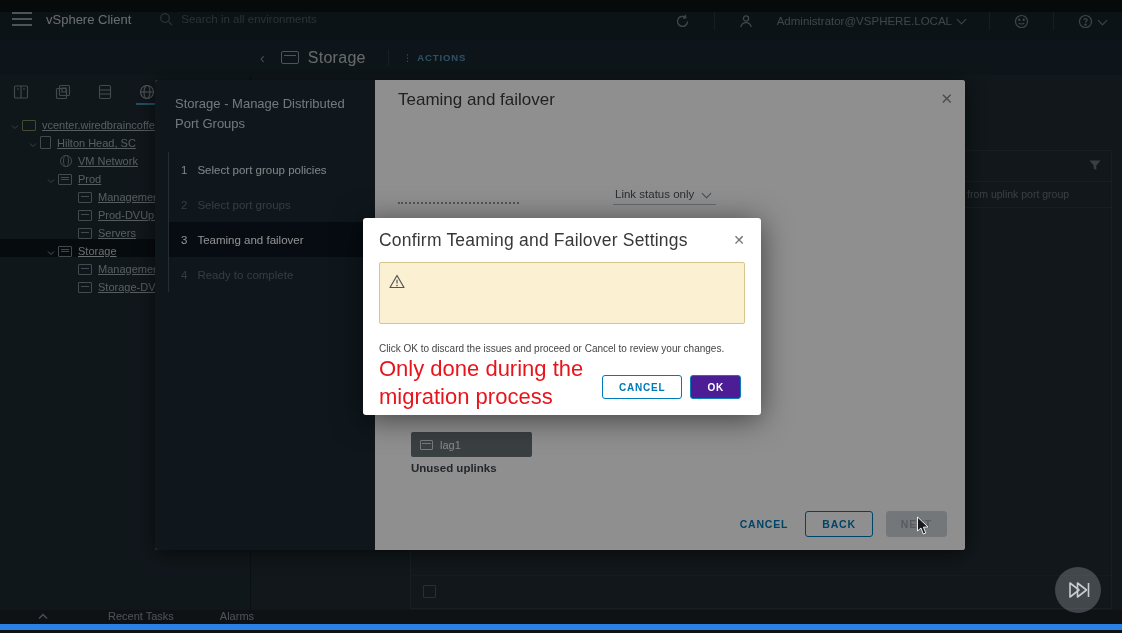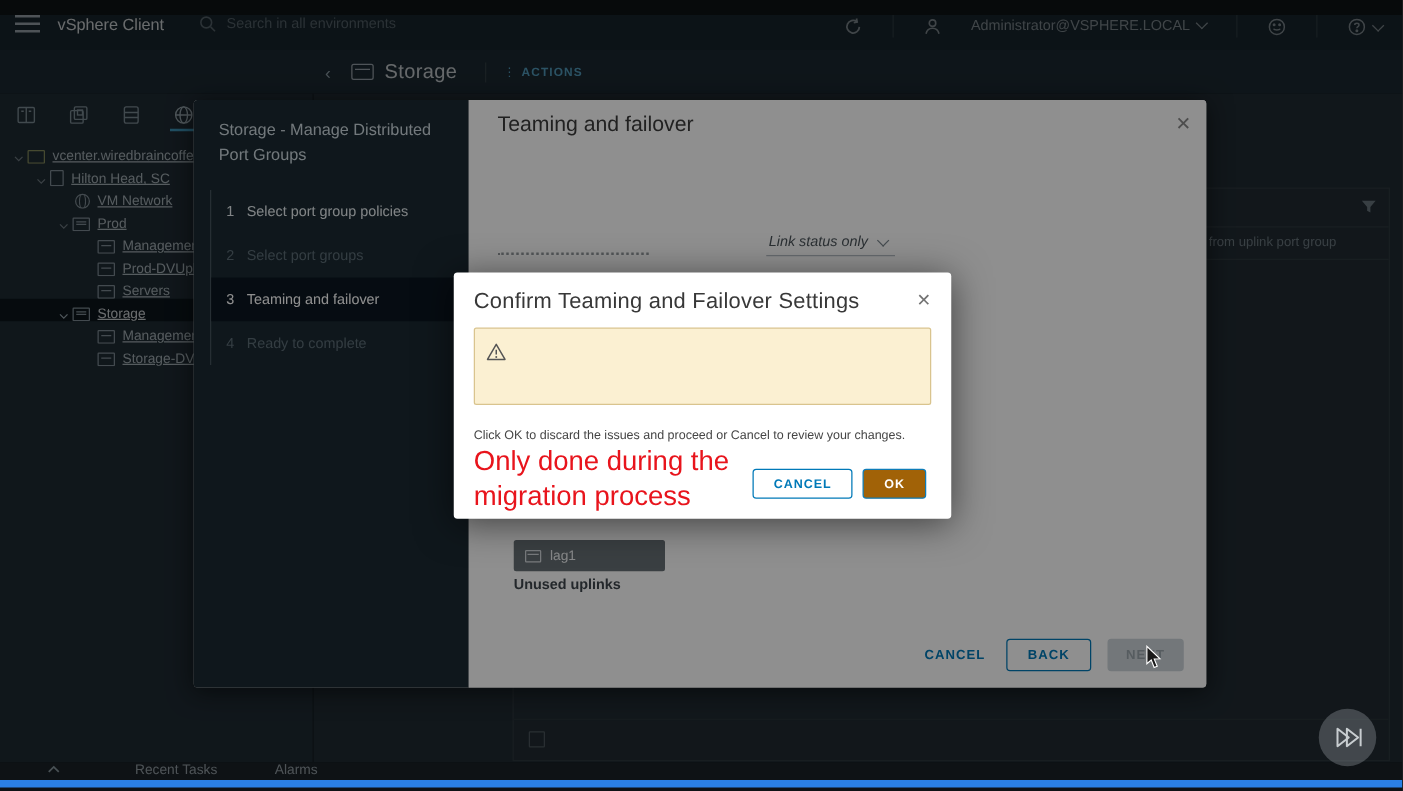--- a/index.html
+++ b/index.html
@@ -61,31 +61,31 @@
   .wtitle{position:absolute;left:20px;top:14px;width:185px;color:#ccd7dd;font-size:13px;font-weight:400;line-height:20px;}
   .steps{position:absolute;left:13px;top:72px;right:0;border-left:1px solid #44535c;}
   .step{height:35px;display:flex;align-items:center;padding-left:12px;font-size:11.5px;color:#e6ecef;gap:10px;cursor:pointer;}
   .step.dis{color:#5d6d77;}
   .step.active{background:#0c1720;color:#fff;}
   .wclose{position:absolute;right:12px;top:10px;color:#8a8a8a;font-size:15px;cursor:pointer;z-index:2;}
   .wpanel{position:absolute;left:220px;right:0;top:0;bottom:0;background:#fff;border-radius:0 3px 3px 0;}
   .wheading{position:absolute;left:23px;top:10px;font-size:17px;color:#3c3c3c;font-weight:400;}
   .flabel{position:absolute;left:23px;font-size:11px;color:#565656;}
   .flabel.clipped span{color:transparent;border-bottom:2px dotted #949a9e;font-size:11px;}
-  .fctrl{position:absolute;left:238px;font-size:11.5px;color:#4b545a;border-bottom:1px solid #b6bec4;padding:0 6px 4px 2px;cursor:pointer;font-style:italic;}
+  .fctrl{position:absolute;left:238px;font-size:11.5px;color:#4b545a;border-bottom:1px solid #b6bec4;padding:0 6px 4px 2px;cursor:pointer;}
   .dd-chev{display:inline-block;width:6px;height:6px;border-right:1.3px solid #7a868d;border-bottom:1.3px solid #7a868d;transform:rotate(45deg);margin-left:9px;margin-bottom:1px;}
   .seclabel{position:absolute;left:36px;font-size:11.5px;font-weight:600;color:#3f474d;}
   .lagchip{position:absolute;left:36px;top:352px;width:121px;height:25px;background:#687076;border-radius:2px;display:flex;align-items:center;color:#f0f3f4;font-size:11px;gap:7px;padding-left:9px;box-sizing:border-box;cursor:pointer;}
   .lagico{width:11px;height:8px;border:1px solid #d7dcdf;border-radius:1px;position:relative;}
   .lagico::before{content:"";position:absolute;left:1px;right:1px;top:2px;border-top:1px solid #d7dcdf;}
   .wfooter{position:absolute;right:18px;bottom:13px;display:flex;align-items:center;gap:13px;}
   .btn{font-size:10.5px;font-weight:700;letter-spacing:.8px;border-radius:3px;cursor:pointer;display:flex;align-items:center;justify-content:center;box-sizing:border-box;}
   .btn.link{color:#0079b8;background:none;border:none;padding:6px 4px;}
   .btn.outline{color:#0079b8;background:#fff;border:1px solid #0079b8;height:26px;padding:0 16px;}
-  .btn.primary{color:#fff;background:#a16207;border:1px solid #0e7cb8;height:26px;padding:0 16px;}
+  .btn.primary{color:#fff;background:#4c1d95;border:1px solid #0e7cb8;height:26px;padding:0 16px;}
   .btn.disabled{color:#9aa5ab;background:#cdd5da;border:1px solid #cdd5da;height:26px;padding:0 14px;cursor:default;}
 
   .dim2{position:absolute;inset:0;background:rgba(0,0,0,.44);z-index:30;}
 
   .dialog{position:absolute;left:363px;top:218px;width:398px;height:197px;background:#fff;border-radius:3px;
           box-shadow:0 4px 30px rgba(0,0,0,.55);z-index:40;}
   .dtitle{position:absolute;left:16px;top:12px;font-size:17.5px;font-weight:400;color:#383838;letter-spacing:.2px;}
   .dclose{position:absolute;right:16px;top:14px;color:#737373;font-size:14px;cursor:pointer;}
   .dwarn{position:absolute;left:16px;top:44px;width:366px;height:62px;background:#fbf0d2;border:1px solid #d9c48e;border-radius:2px;box-sizing:border-box;}
   .dwarn .wi{position:absolute;left:9px;top:11px;}

